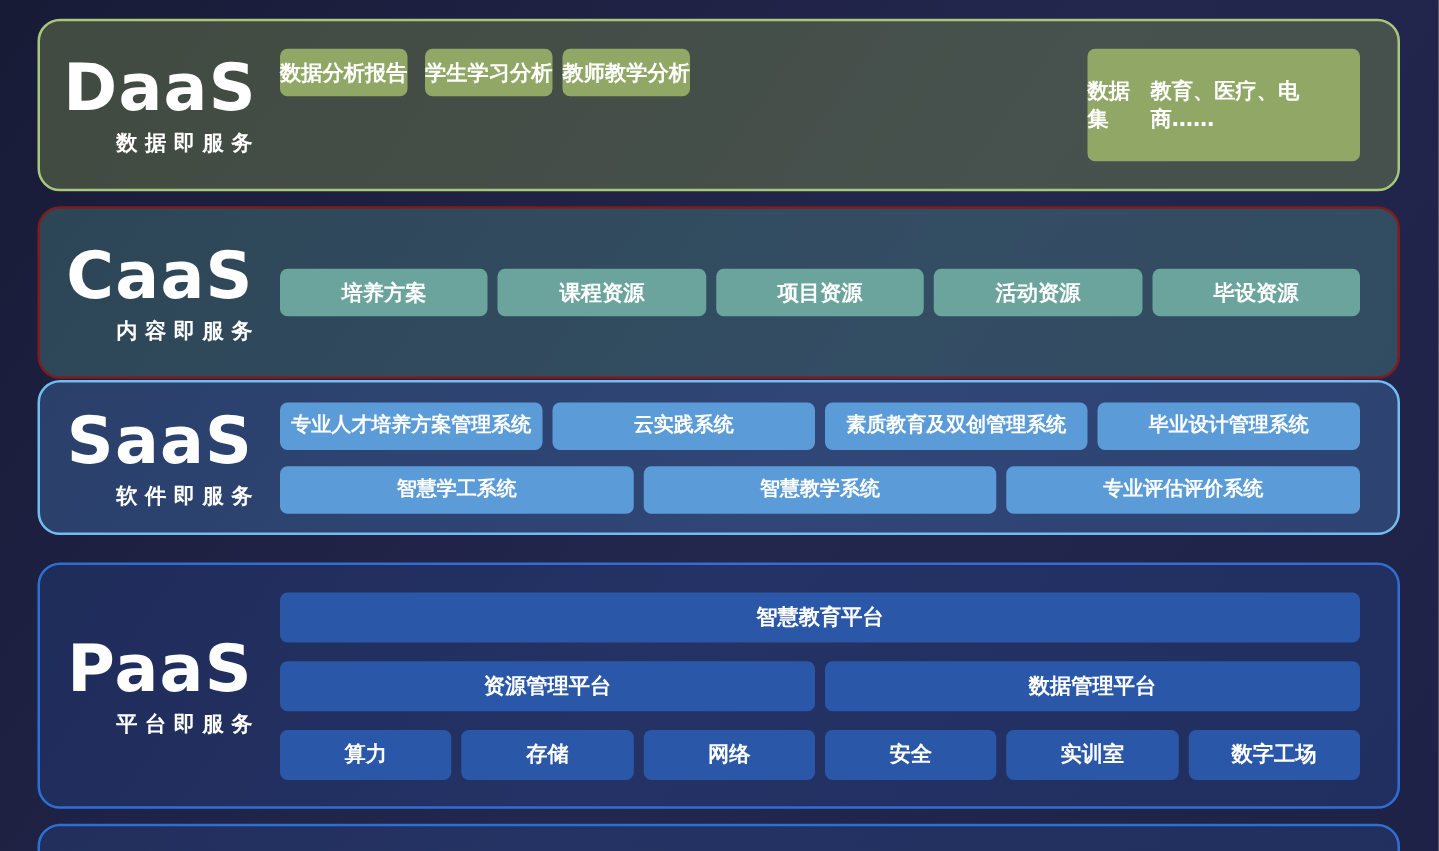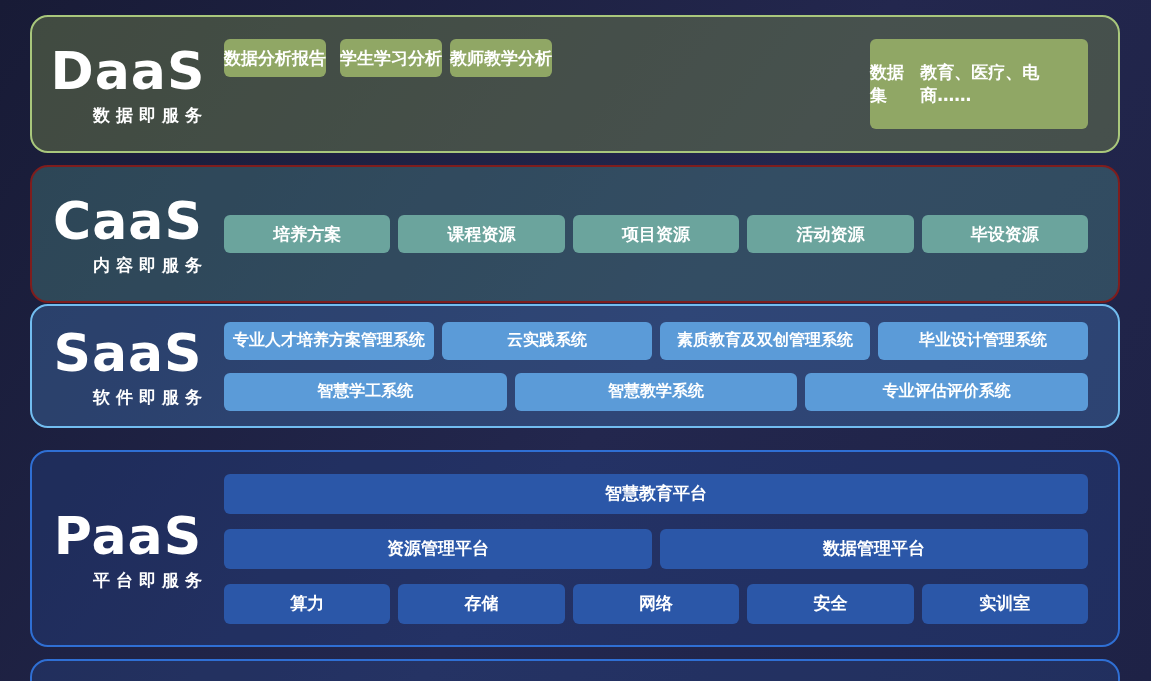--- a/index.html
+++ b/index.html
@@ -191,17 +191,18 @@
     <div class="paas-row">
       <div class="btn">资源管理平台</div>
       <div class="btn">数据管理平台</div>
     </div>
     <div class="paas-row">
       <div class="btn">算力</div>
       <div class="btn">存储</div>
       <div class="btn">网络</div>
       <div class="btn">安全</div>
       <div class="btn">实训室</div>
+      <div class="btn">数字工场</div>
     </div>
   </div>
 </div>
 
 <div class="section partial"></div>
 
 </body></html>

